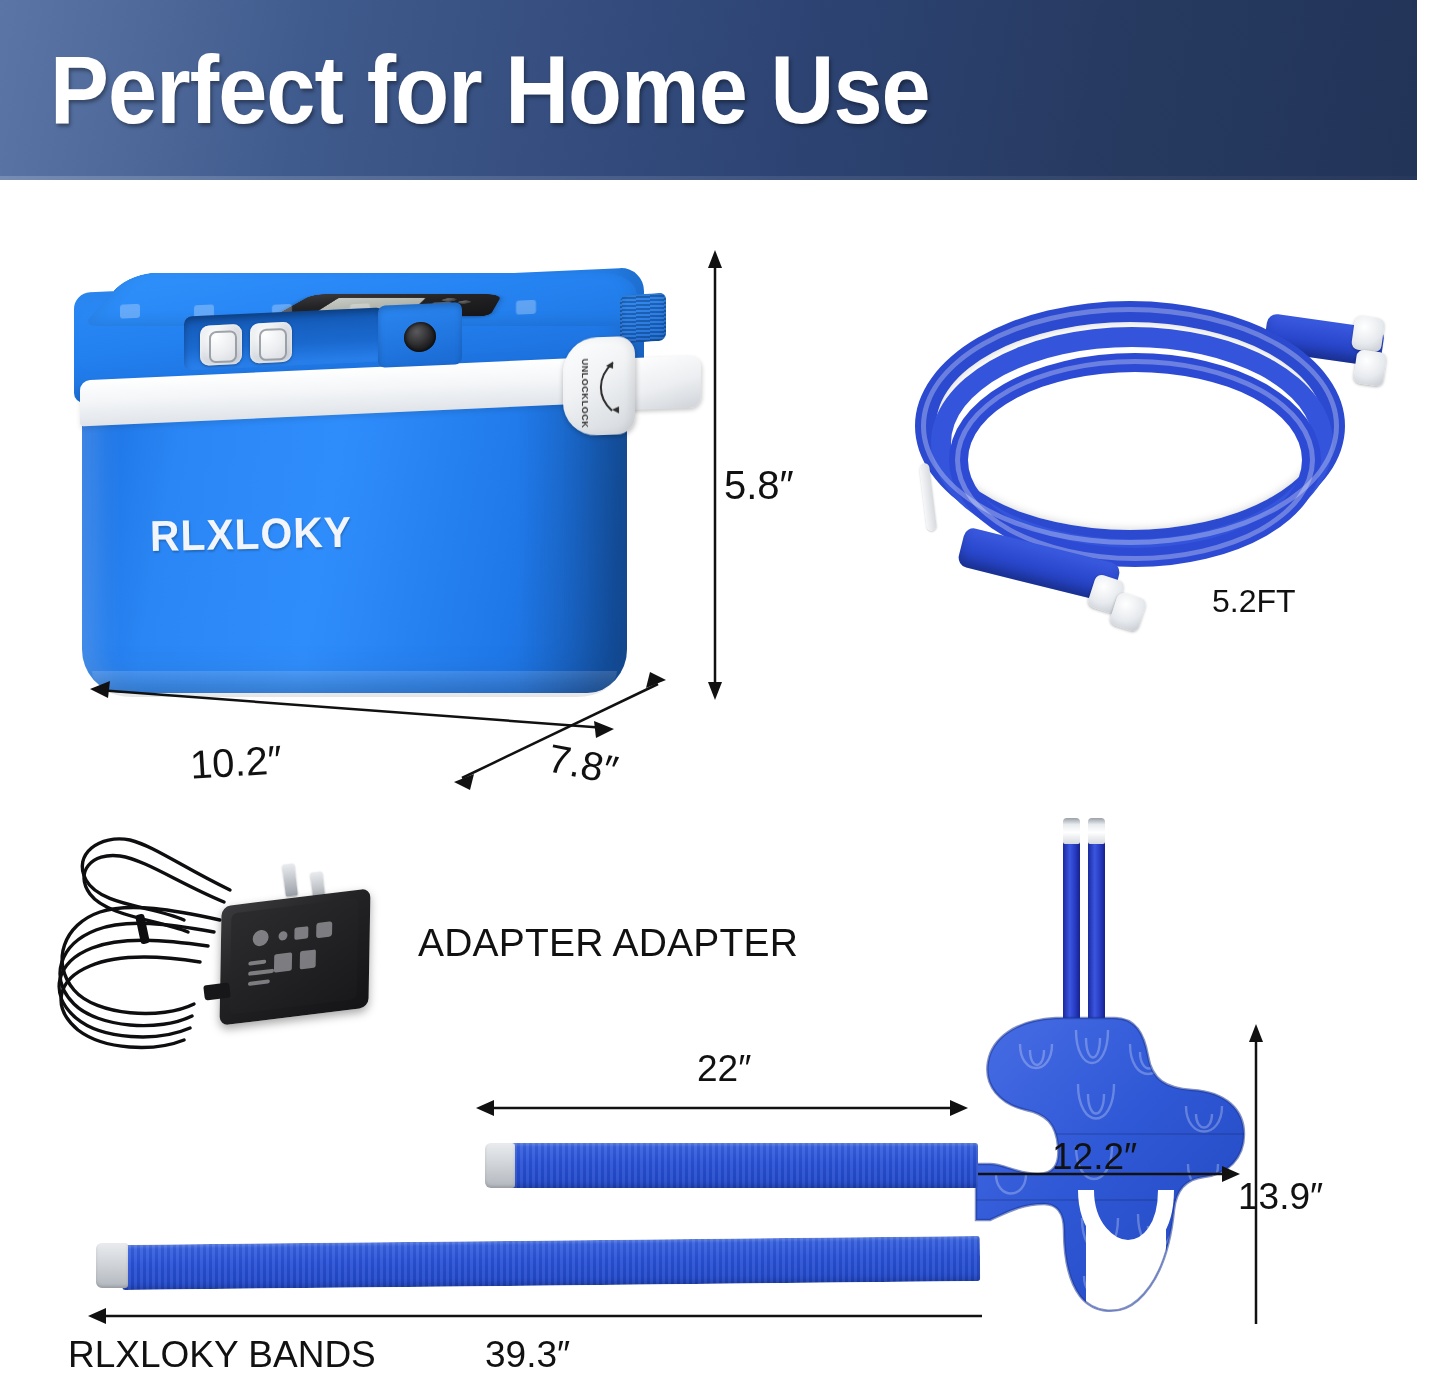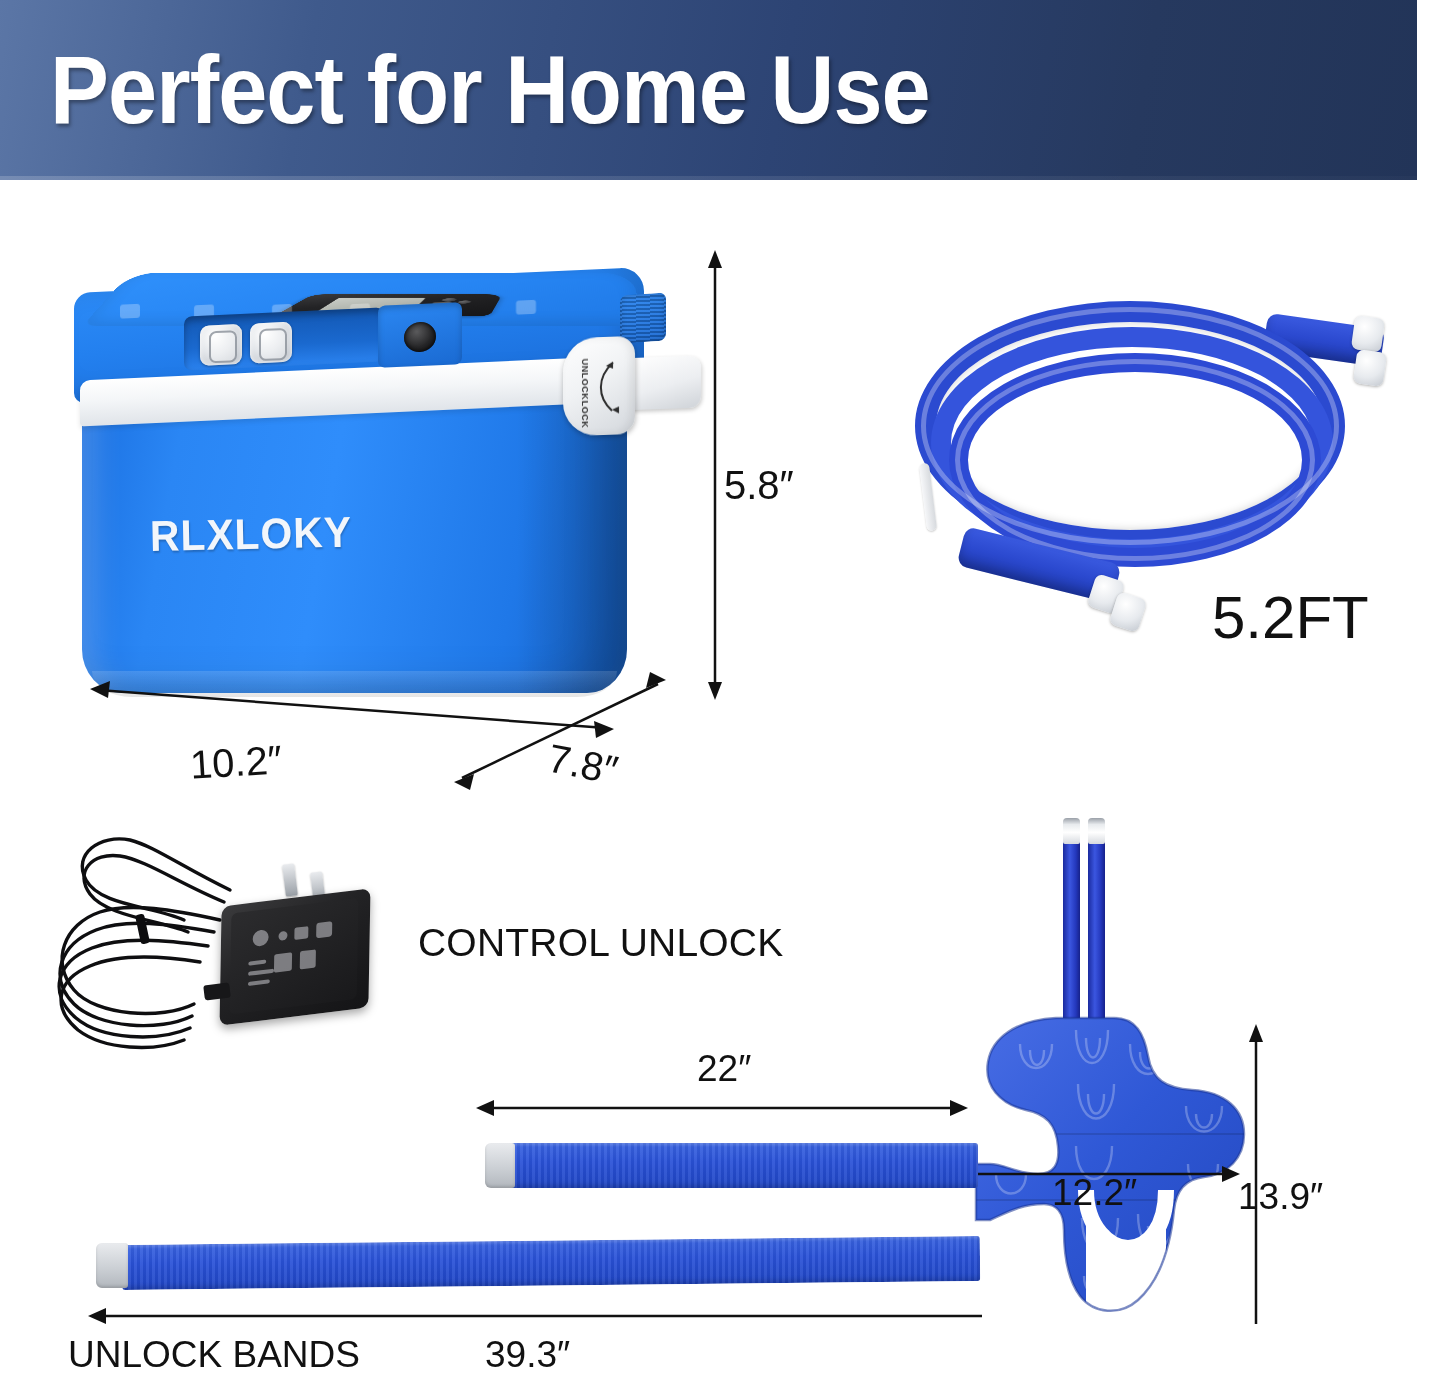--- a/index.html
+++ b/index.html
@@ -339,21 +339,21 @@
   .hose-fitting.f-r2 { left: 450px; top: 56px; transform: rotate(8deg); }
   .hose-tie {
     position: absolute;
     left: 18px; top: 168px;
     width: 10px; height: 68px;
     border-radius: 5px;
     background: linear-gradient(90deg, #f6f7f9, #d7dade);
     transform: rotate(-7deg);
     box-shadow: 0 1px 2px rgba(0,0,0,0.22);
   }
-  .dim-52ft-label { left: 1212px; top: 583px; font-size: 60px; }
+  .dim-52ft-label { left: 1212px; top: 583px; font-size: 32px; }
 
   
   #power-adapter {
     position: absolute;
     left: 34px; top: 828px;
     width: 360px; height: 245px;
   }
   .adapter-brick {
     position: absolute;
     left: 186px; top: 70px;
@@ -431,21 +431,21 @@
   .pad-tube.tb2 { left: 128px; }
   .pad-tip {
     position: absolute;
     top: 0;
     width: 17px; height: 26px;
     border-radius: 4px 4px 2px 2px;
     background: linear-gradient(180deg, #9aa0a8 0%, #e8ebee 25%, #ffffff 55%, #d6dadf 100%);
   }
   .pad-tip.tp1 { left: 103px; }
   .pad-tip.tp2 { left: 128px; }
-  .dim-122-label { left: 1052px; top: 1136px; font-size: 37px; margin-top: 36px; }
+  .dim-122-label { left: 1052px; top: 1136px; font-size: 37px; }
   .dim-139-label { left: 1238px; top: 1176px; font-size: 37px; }
 
   
   .band {
     position: absolute;
     background:
       repeating-linear-gradient(90deg, rgba(255,255,255,0.07) 0 3px, rgba(0,0,0,0.05) 3px 6px),
       linear-gradient(180deg, #3a64e0 0%, #2a52d8 40%, #1f45c4 100%);
     border-radius: 3px;
     box-shadow: inset 0 -3px 5px rgba(0,0,0,0.16), inset 0 2px 3px rgba(255,255,255,0.18);
@@ -592,21 +592,21 @@
       <div class="cert-mark" style="left:70px; top:46px; width:16px; height:18px;"></div>
       <div class="cert-mark" style="left:18px; top:50px; width:18px; height:4px;"></div>
       <div class="cert-mark" style="left:18px; top:60px; width:26px; height:4px;"></div>
       <div class="cert-mark" style="left:18px; top:70px; width:22px; height:4px;"></div>
     </div>
   </div>
   <div class="adapter-dcplug"></div>
 </div>
 
 <div class="dim-label adapter-label">
-  <div>CONTROL UNLOCK</div>
+  <div>ADAPTER ADAPTER</div>
 </div>
 
 <div id="therapy-pad">
   <div class="pad-tube tb1"></div>
   <div class="pad-tube tb2"></div>
   <div class="pad-tip tp1"></div>
   <div class="pad-tip tp2"></div>
 
   <svg style="position:absolute; left:0; top:196px; width:300px; height:320px;" viewBox="0 0 300 320">
     <defs>
@@ -714,13 +714,13 @@
   <path d="M8 22 L26 14 L26 30 Z" fill="#111"></path>
   <path d="M500 22 L482 14 L482 30 Z" fill="#111"></path>
 </svg>
 <div class="dim-label dim-22-label">22″</div>
 
 <svg style="position:absolute; left:80px; top:1296px; width:910px; height:40px;">
   <line x1="16" y1="20" x2="902" y2="20" stroke="#111" stroke-width="2.5"></line>
   <path d="M8 20 L26 12 L26 28 Z" fill="#111"></path>
 </svg>
 <div class="dim-label dim-393-label">39.3″</div>
-<div class="dim-label elastic-bands-label">UNLOCK BANDS</div>
+<div class="dim-label elastic-bands-label">RLXLOKY BANDS</div>
 
 </body></html>

